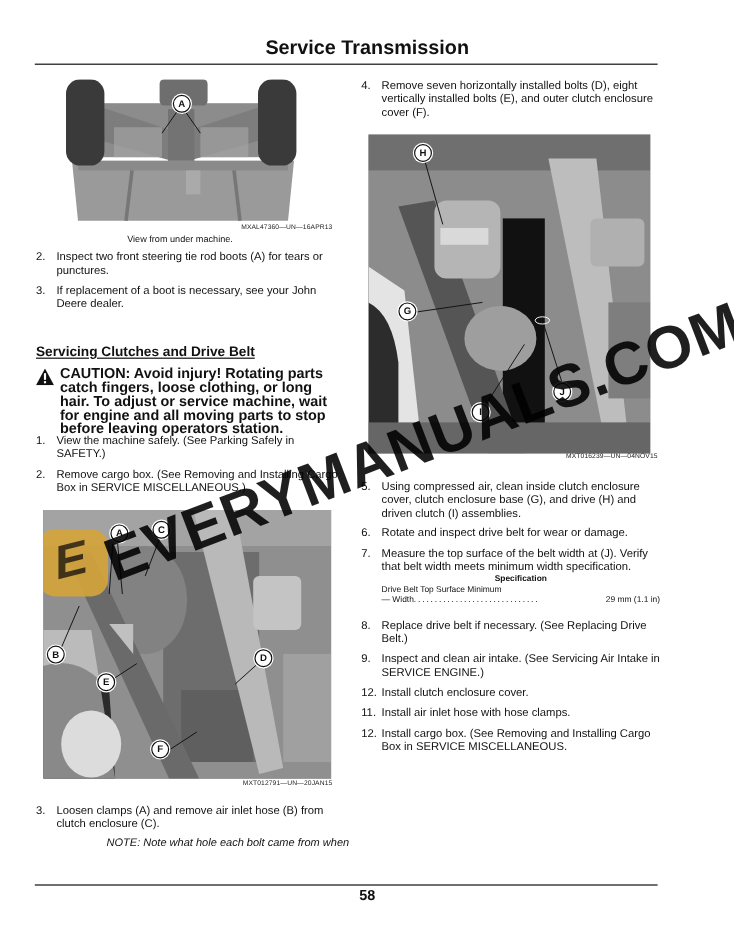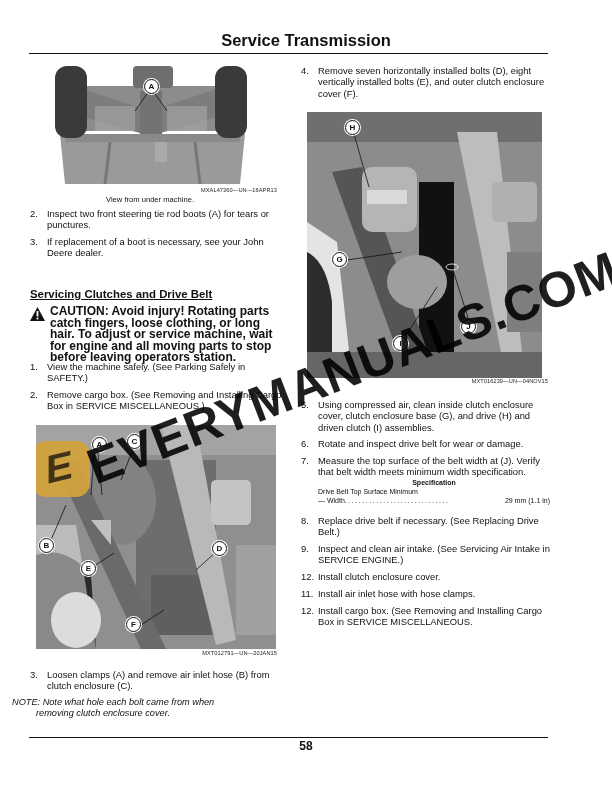--- a/index.html
+++ b/index.html
@@ -136,23 +136,22 @@
 </div>
 <div class="abs figcode" style="left:150px; width:127px; top:650px;">MXT012791—UN—20JAN15</div>
 
 <div class="abs col-text" style="left:30px; width:252px; top:669px;">
   <div class="step" style="top:0; width:252px;">
     <span class="num">3.</span>
     <div class="body">Loosen clamps (A) and remove air inlet hose (B) from clutch enclosure (C).</div>
   </div>
 </div>
 
-<div class="abs note" style="left:12px; top:697px; width:255px;">
+<div class="abs note" style="left:36px; top:697px; width:255px;text-align:right;">
   <div>NOTE: Note what hole each bolt came from when</div>
-  <div style="margin-left:24px;">removing clutch enclosure cover.</div>
 </div>
 
 <div class="abs col-text" style="left:301px; width:252px; top:65px;">
   <div class="step" style="top:0; width:252px;">
     <span class="num">4.</span>
     <div class="body">Remove seven horizontally installed bolts (D), eight vertically installed bolts (E), and outer clutch enclosure cover (F).</div>
   </div>
 </div>
 
 <div class="abs fig" style="left:307px; top:112px; width:235px; height:266px; background:#8a8a8a;">

